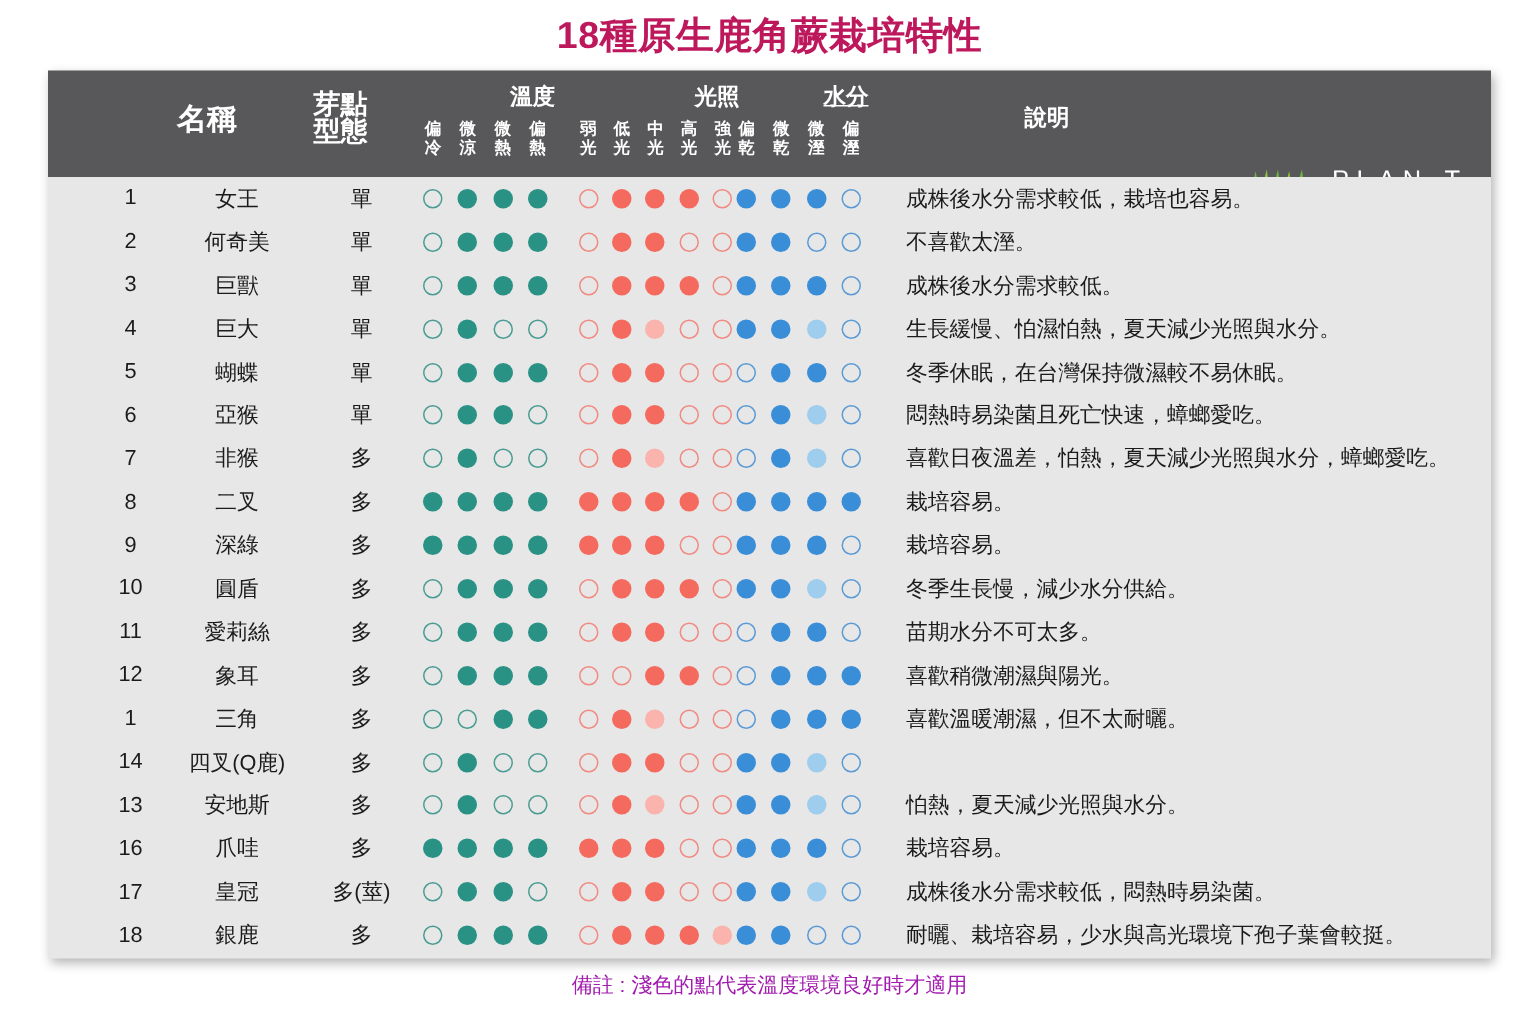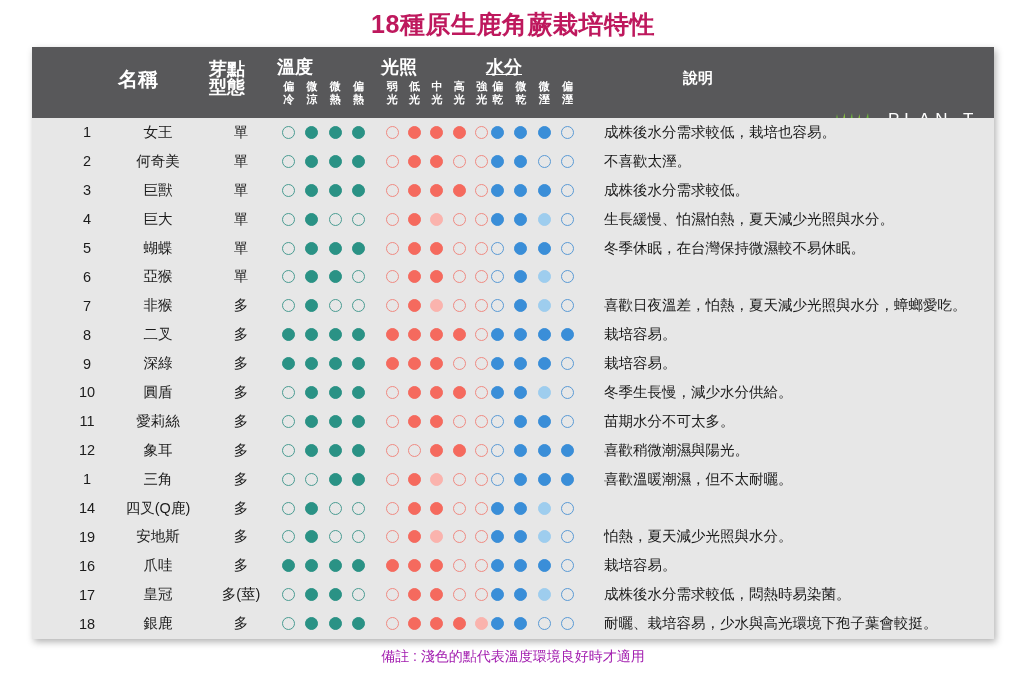--- a/index.html
+++ b/index.html
@@ -52,22 +52,22 @@
     font-weight: 700;
     color: #ffffff;
   }
   .th-name   { left: 58px;  top: 19px; width: 96px;  font-size: 20px; }
   .th-bud    { left: 166px; top: 13px; width: 58px;  font-size: 18px; line-height: 18px; }
   .th-desc   { left: 546px; top: 22px; width: 240px; font-size: 15px; }
 
   .grp {
     position: absolute;
     top: 8px;
-    text-align: left;
-    font-size: 18px;
+    text-align: right;
+    font-size: 15px;
     font-weight: 700;
   }
   .grp-temp  { left: 245px; width: 93px; }
   .grp-light { left: 349px; width: 112px; }
   .grp-water { left: 454px; width: 93px; text-decoration: underline; }
 
   .subrow {
     position: absolute;
     top: 33px;
     display: flex;
@@ -561,20 +561,21 @@
             <div class="slot">
               <div class="dot watr full"></div>
             </div>
             <div class="slot">
               <div class="dot watr light"></div>
             </div>
             <div class="slot">
               <div class="dot watr none"></div>
             </div>
           </div>
+          <div class="cell c-desc">悶熱時易染菌且死亡快速，蟑螂愛吃。</div>
         </div>
         <div class="row">
           <div class="cell c-idx">7</div>
           <div class="cell c-name">非猴</div>
           <div class="cell c-bud">多</div>
           <div class="dots d-temp">
             <div class="slot">
               <div class="dot temp none"></div>
             </div>
             <div class="slot">
@@ -970,21 +971,21 @@
             </div>
             <div class="slot">
               <div class="dot watr light"></div>
             </div>
             <div class="slot">
               <div class="dot watr none"></div>
             </div>
           </div>
         </div>
         <div class="row">
-          <div class="cell c-idx">19</div>
+          <div class="cell c-idx">13</div>
           <div class="cell c-name">安地斯</div>
           <div class="cell c-bud">多</div>
           <div class="dots d-temp">
             <div class="slot">
               <div class="dot temp none"></div>
             </div>
             <div class="slot">
               <div class="dot temp full"></div>
             </div>
             <div class="slot">

